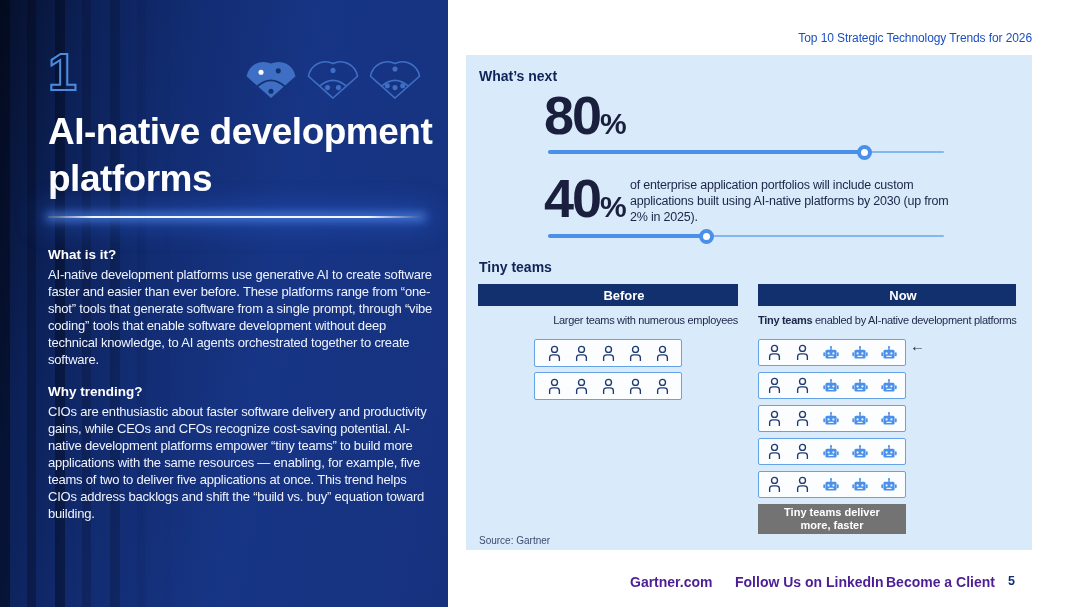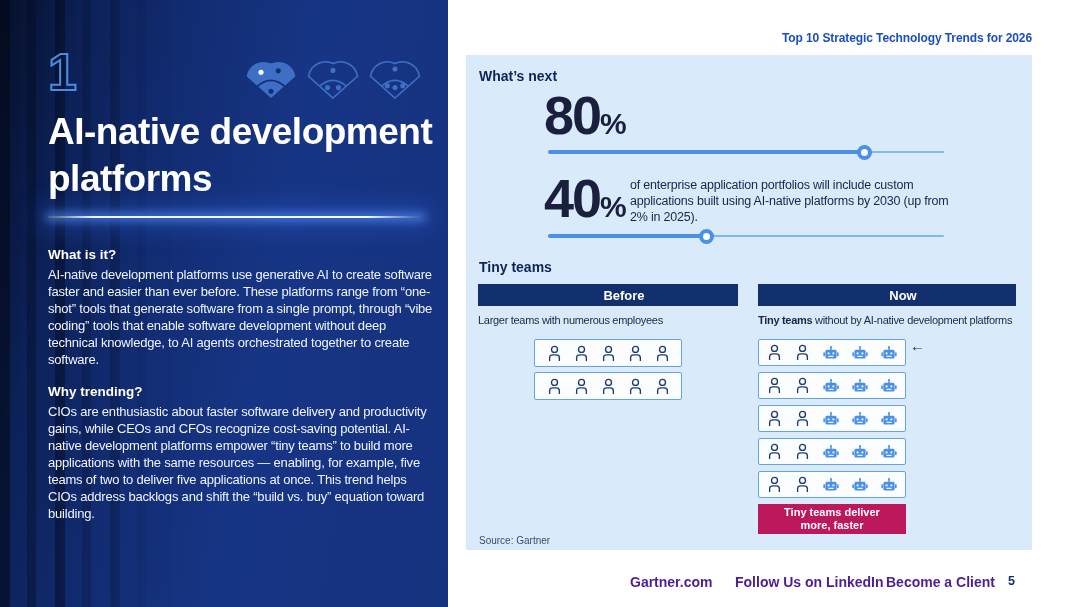--- a/index.html
+++ b/index.html
@@ -39,21 +39,21 @@
     background:linear-gradient(to right, rgba(180,210,255,.35), #eef5ff 12%, #f4f9ff 85%, rgba(120,170,255,.25));
     box-shadow:0 0 10px 2px rgba(92,150,255,.85), 0 0 26px 8px rgba(50,105,225,.45);
   }
   .sb-section { position:relative; margin-top:29px; max-width:400px; }
   .sb-section + .sb-section { margin-top:16px; }
   .sb-heading { font-size:13.5px; font-weight:700; color:#ffffff; margin-bottom:4px; }
   .sb-body { font-size:13px; line-height:17px; letter-spacing:-.2px; color:#eef3fe; }
 
   
   .doc-header {
-    position:absolute; top:31px; right:48px; font-size:12px; font-weight:700;
+    position:absolute; top:31px; right:48px; font-size:12px; font-weight:400;
     color:#1b4fc0; letter-spacing:-.1px;
   }
   .panel {
     position:absolute; left:466px; top:55px; width:566px; height:495px;
     background:#d9eafa;
   }
   .panel-heading { position:absolute; left:13px; top:13px; font-size:14px; font-weight:700; color:#0e2356; }
 
   .stat-num { position:absolute; color:#1b1f3e; font-weight:700; letter-spacing:-2px; line-height:1; }
   .stat-num .digits { font-size:54px; }
@@ -80,35 +80,35 @@
   .tiny-heading { position:absolute; left:13px; top:204px; font-size:14px; font-weight:700; color:#0e2356; }
 
   .col { position:absolute; top:229px; }
   .col-before { left:12px; width:260px; }
   .col-now { left:292px; width:258px; }
   .col-header {
     height:22px; background:#13306e; color:#ffffff; font-size:13px; font-weight:700;
     display:flex; align-items:center; justify-content:center;padding-left:32px;
   }
   .col-caption {
-    margin-top:8px; text-align:left; font-size:11px; letter-spacing:-.3px;
+    margin-top:8px; text-align:right; font-size:11px; letter-spacing:-.3px;
     color:#1c2547; white-space:nowrap;
   }
   .col-caption .b { font-weight:700; }
   .rows { margin-top:13px; display:flex; flex-direction:column; gap:5px; }
   .col-before .rows { align-items:center; }
   .col-now .rows { gap:6px; }
   .team-box {
     width:148px; height:28px; border:1.5px solid #64a3e6; border-radius:2px;
     background:#fbfdff; display:flex; align-items:center; justify-content:center; gap:12px;
   }
   .col-now .team-box { height:27px; gap:13px; justify-content:center; }
   .icon { display:inline-flex; line-height:0; }
   .badge {
-    margin-top:6px; width:148px; height:30px; background:#be185d; color:#fff;
+    margin-top:6px; width:148px; height:30px; background:#737373; color:#fff;
     font-size:11px; font-weight:700; line-height:13px; text-align:left;
     display:flex; flex-direction:column; align-items:center; justify-content:center;
   }
   .annotation {
     position:absolute; left:152px; top:52px; display:flex; align-items:flex-start; gap:4px;
     color:#1c2547;
   }
   .annotation .arrow { font-size:15px; line-height:13px; margin-top:3px; }
   .annotation .ann-text { font-size:11px; line-height:13.5px; letter-spacing:-.2px; width:112px; }
 
@@ -264,21 +264,21 @@
                 <circle cx="10" cy="5.5" r="4"></circle>
                 <path d="M3.5 21 V16.5 C3.5 13.8 5.8 12.8 8 12.8 H12 C14.2 12.8 16.5 13.8 16.5 16.5 V21"></path>
               </svg>
             </span>
           </div>
         </div>
     </div>
 
     <div class="col col-now">
       <div class="col-header">Now</div>
-      <div class="col-caption"><span class="b">Tiny teams</span><span> without by AI-native development platforms</span></div>
+      <div class="col-caption"><span class="b">Tiny teams</span><span> enabled by AI-native development platforms</span></div>
       <div class="rows" id="now-rows">
           <div class="team-box">
             <span class="icon">
               <svg width="15" height="17" viewBox="0 0 20 22" fill="none" stroke="#1f3a70" stroke-width="1.8">
                 <circle cx="10" cy="5.5" r="4"></circle>
                 <path d="M3.5 21 V16.5 C3.5 13.8 5.8 12.8 8 12.8 H12 C14.2 12.8 16.5 13.8 16.5 16.5 V21"></path>
               </svg>
             </span>
             <span class="icon">
               <svg width="15" height="17" viewBox="0 0 20 22" fill="none" stroke="#1f3a70" stroke-width="1.8">

